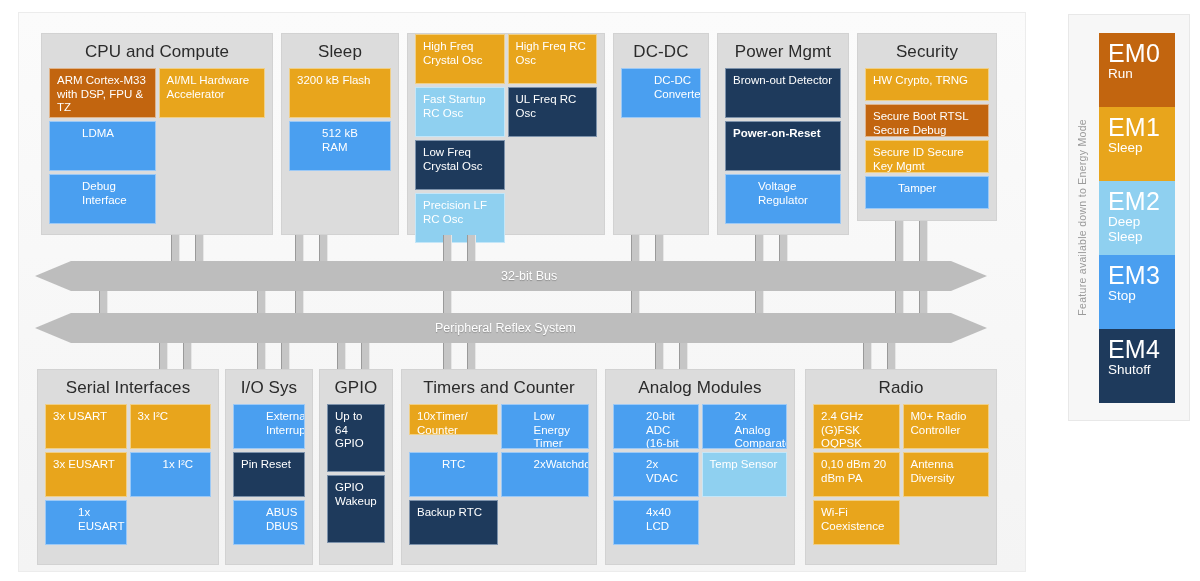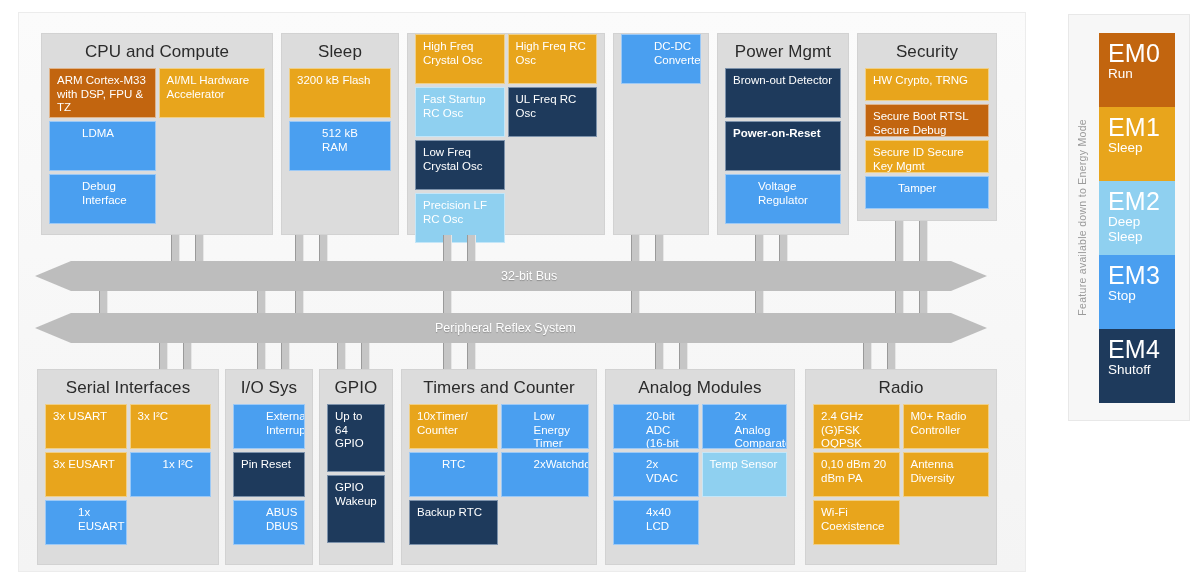--- a/index.html
+++ b/index.html
@@ -152,20 +152,21 @@
         <div class="blk em1" style="width: 89.5px; height: 50px; margin-right: 3px; margin-bottom: 3px;"><span>High Freq Crystal Osc</span></div>
         <div class="blk em1" style="width: 89.5px; height: 50px; margin-right: 0px; margin-bottom: 3px;"><span>High Freq RC Osc</span></div>
         <div class="blk em2" style="width: 89.5px; height: 50px; margin-right: 3px; margin-bottom: 3px;"><span>Fast Startup RC Osc</span></div>
         <div class="blk em4" style="width: 89.5px; height: 50px; margin-right: 0px; margin-bottom: 3px;"><span>UL Freq RC Osc</span></div>
         <div class="blk em4" style="width: 89.5px; height: 50px; margin-right: 3px; margin-bottom: 3px;"><span>Low Freq Crystal Osc</span></div>
         <div class="blk em2" style="width: 89.5px; height: 50px; margin-right: 11px; margin-bottom: 3px;"><span>Precision LF RC Osc</span></div>
       </div>
   </div>
 
   <div class="panel" id="p-dcdc" style="left:594px;top:20px;width:96px;height:202px;">
+    <div class="panel-title">DC-DC</div>
     <div class="blocks" id="b-dcdc">
         <div class="blk em3" style="width: 80px; height: 50px; margin-right: 0px; margin-bottom: 3px;"><span>DC-DC Converter</span></div>
       </div>
   </div>
 
   <div class="panel" id="p-pwr" style="left:698px;top:20px;width:132px;height:202px;">
     <div class="panel-title">Power Mgmt</div>
     <div class="blocks" id="b-pwr">
         <div class="blk em4" style="width: 116px; height: 50px; margin-right: 0px; margin-bottom: 3px;"><span>Brown-out Detector</span></div>
         <div class="blk em4" style="width: 116px; height: 50px; margin-right: 0px; margin-bottom: 3px; font-weight: bold;"><span>Power-on-Reset</span></div>
@@ -257,21 +258,21 @@
     <div class="panel-title">GPIO</div>
     <div class="blocks" id="b-gpio">
         <div class="blk em4" style="width: 58px; height: 68px; margin-right: 0px; margin-bottom: 3px;"><span>Up to 64 GPIO</span></div>
         <div class="blk em4" style="width: 58px; height: 68px; margin-right: 0px; margin-bottom: 3px;"><span>GPIO Wakeup</span></div>
       </div>
   </div>
 
   <div class="panel" id="p-tim" style="left:382px;top:356px;width:196px;height:196px;">
     <div class="panel-title">Timers and Counter</div>
     <div class="blocks" id="b-tim">
-        <div class="blk em1" style="width: 88.5px; height: 45px; margin-right: 3px; margin-bottom: 3px;"><span>10xTimer/ Counter</span></div>
+        <div class="blk em1" style="width: 88.5px; height: 31px; margin-right: 3px; margin-bottom: 3px;"><span>10xTimer/ Counter</span></div>
         <div class="blk em3" style="width: 88.5px; height: 45px; margin-right: 0px; margin-bottom: 3px;"><span>Low Energy Timer</span></div>
         <div class="blk em3" style="width: 88.5px; height: 45px; margin-right: 3px; margin-bottom: 3px;"><span>RTC</span></div>
         <div class="blk em3" style="width: 88.5px; height: 45px; margin-right: 0px; margin-bottom: 3px;"><span>2xWatchdog</span></div>
         <div class="blk em4" style="width: 88.5px; height: 45px; margin-right: 3px; margin-bottom: 3px;"><span>Backup RTC</span></div>
         <div class="blk empty" style="width: 88.5px; height: 45px; margin-right: 0px; margin-bottom: 3px;"><span></span></div>
       </div>
   </div>
 
   <div class="panel" id="p-ana" style="left:586px;top:356px;width:190px;height:196px;">
     <div class="panel-title">Analog Modules</div>

